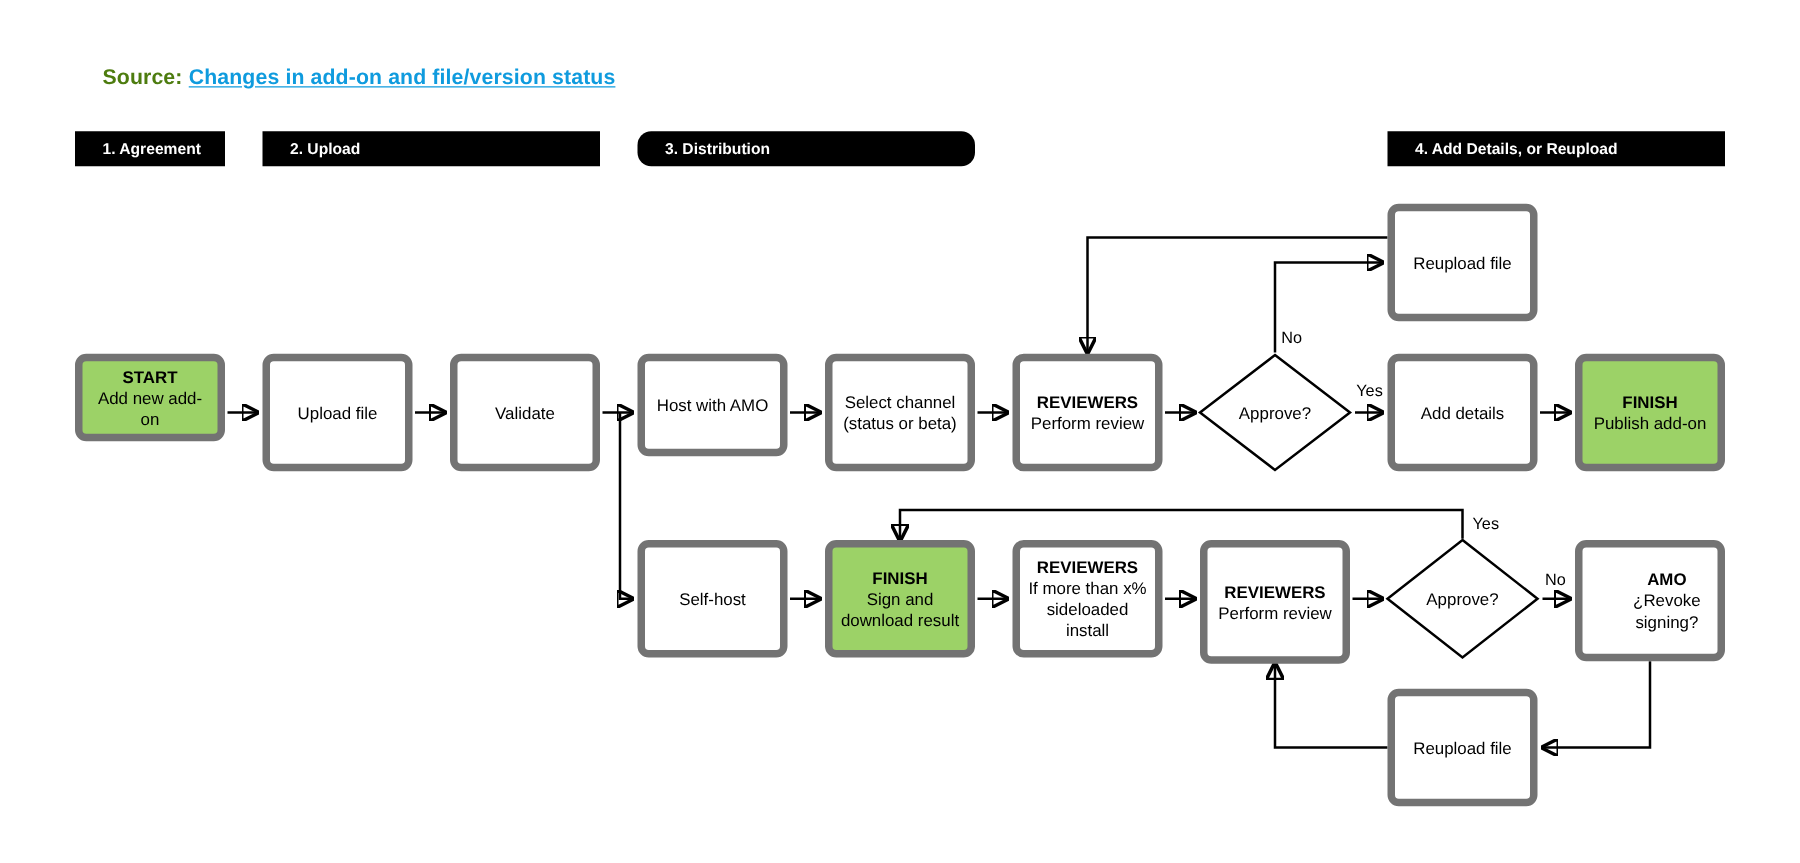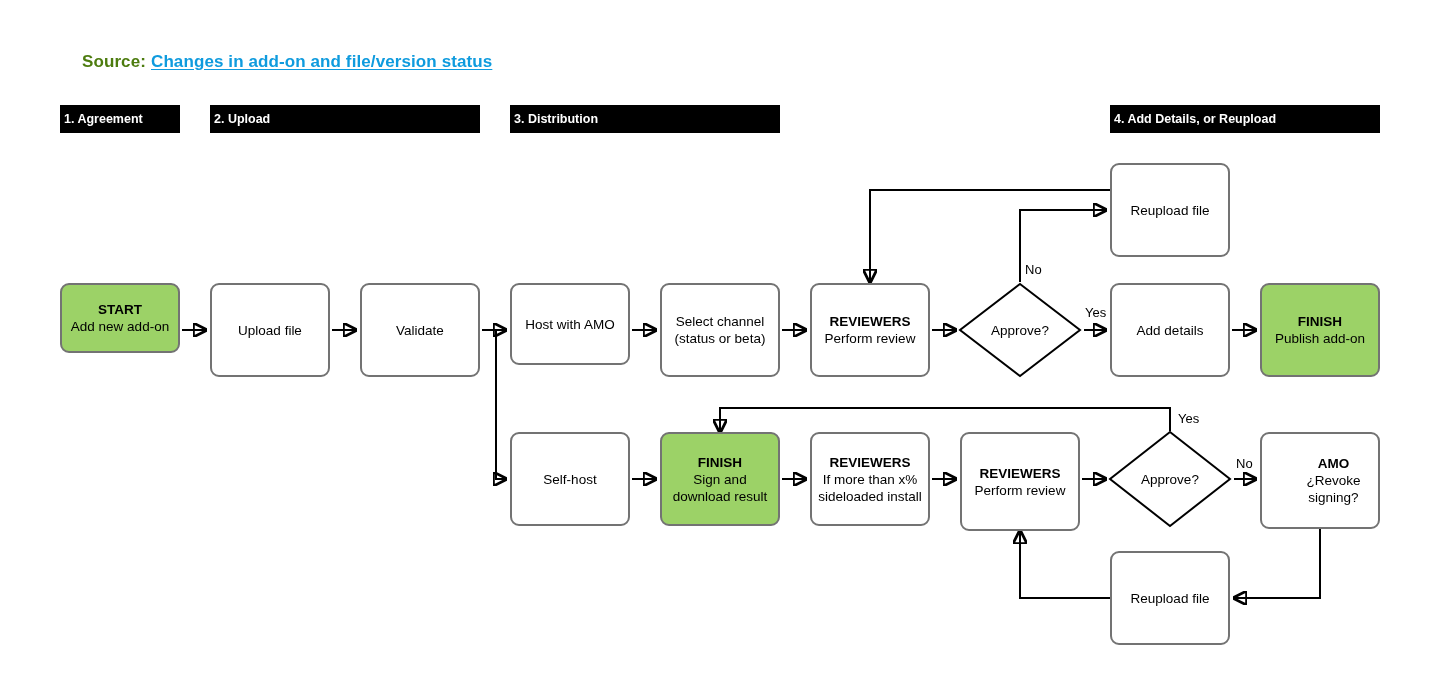--- a/index.html
+++ b/index.html
@@ -42,30 +42,30 @@
   
   .phase-bar {
     position: absolute;
     background: #000000;
     color: #ffffff;
     font-size: 12.5px;
     font-weight: bold;
     height: 28px;
     line-height: 28px;
     box-sizing: border-box;
-    padding-left: 4px;
+    padding-left: 22px;
     white-space: nowrap;
     overflow: hidden;
   }
 
   
   .node {
     position: absolute;
     box-sizing: border-box;
-    border: 2px solid #737373;
+    border: 6px solid #737373;
     border-radius: 9px;
     background: #ffffff;
     display: flex;
     flex-direction: column;
     align-items: center;
     justify-content: center;
     text-align: center;
     font-size: 13.5px;
     line-height: 17px;
     padding: 2px 5px;
@@ -119,21 +119,21 @@
 <body>
 
 <div id="canvas">
 
   <div class="source-line">
     <span class="source-label">Source:</span><a class="source-link" href="#">Changes in add-on and file/version status</a>
   </div>
 
   <div class="phase-bar" style="left:60px;  top:105px; width:120px;">1. Agreement</div>
   <div class="phase-bar" style="left:210px; top:105px; width:270px;">2. Upload</div>
-  <div class="phase-bar" style="left:510px; top:105px; width:270px;">3. Distribution</div>
+  <div class="phase-bar" style="left:510px; top:105px; width:270px;border-radius:11px;">3. Distribution</div>
   <div class="phase-bar" style="left:1110px;top:105px; width:270px;">4. Add Details, or Reupload</div>
 
   <svg id="edges" viewBox="0 0 1440 690">
     <defs>
       <marker id="arrow" viewBox="0 0 10 10" refX="9" refY="5" markerWidth="7" markerHeight="7" orient="auto-start-reverse">
         <path d="M 0 0 L 10 5 L 0 10 z" fill="#000000" stroke="none"></path>
       </marker>
     </defs>
 
     <line x1="182" y1="330" x2="206" y2="330" marker-end="url(#arrow)"></line>

